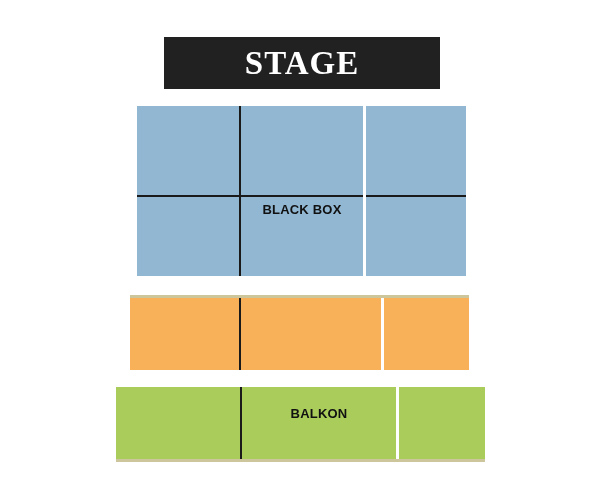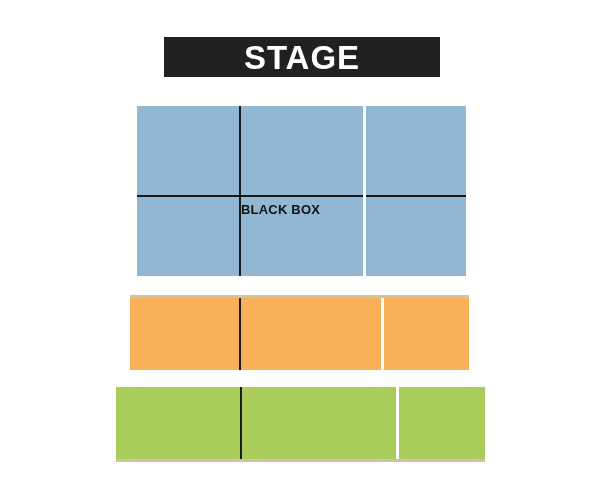--- a/index.html
+++ b/index.html
@@ -6,37 +6,37 @@
   body{
     width:600px;height:500px;
     background:var(--page-bg,#ffffff);
     font-family:"Liberation Sans", sans-serif;
     position:relative;overflow:hidden;
   }
   .canvas{position:absolute;left:0;top:0;width:600px;height:500px;}
 
   
   .stage{
-    position:absolute;left:164px;top:37px;width:276px;height:40px;
+    position:absolute;left:164px;top:37px;width:276px;height:52px;
     background:var(--stage-bg,#212121);
-    display:flex;align-items:center;justify-content:center;
+    display:flex;align-items:center;justify-content:center;font-family:Liberation Serif, serif;
   }
   .stage-label{
     color:var(--stage-text,#ffffff);
     font-size:33px;font-weight:700;letter-spacing:1px;line-height:1;
   }
 
   
   .section{position:absolute;}
   .vline{position:absolute;top:0;bottom:0;background:var(--line-dark,#1a1a1a);width:1.5px;}
   .vline.light{background:var(--line-light,#ffffff);width:3px;}
   .hline{position:absolute;left:0;right:0;height:1.5px;background:var(--line-dark,#1a1a1a);}
   .cell{position:absolute;background:transparent;}
   .sec-label{
-    position:absolute;
+    position:absolute;text-align:center;
     color:var(--label-text,#111111);
     font-size:13px;font-weight:700;line-height:14px;letter-spacing:0.2px;
     white-space:nowrap;
   }
   .band{position:absolute;left:0;right:0;height:3px;background:var(--edge-tan,#cdc59c);}
 
   
   .sec-black-box{left:137px;top:106px;width:329px;height:170px;background:var(--black-box-fill,#91b7d3);}
   .sec-black-box .v1{left:102px;}
   .sec-black-box .v2{left:226px;}
@@ -100,15 +100,16 @@
     <div class="vline light v2"></div>
   </div>
 
   <div class="section sec-balkon">
     <div class="cell c1"></div>
     <div class="cell c2"></div>
     <div class="cell c3"></div>
     <div class="vline v1"></div>
     <div class="vline light v2"></div>
     <div class="band"></div>
+    <div class="sec-label">BALKON</div>
   </div>
 
 </div>
 
 </body></html>

